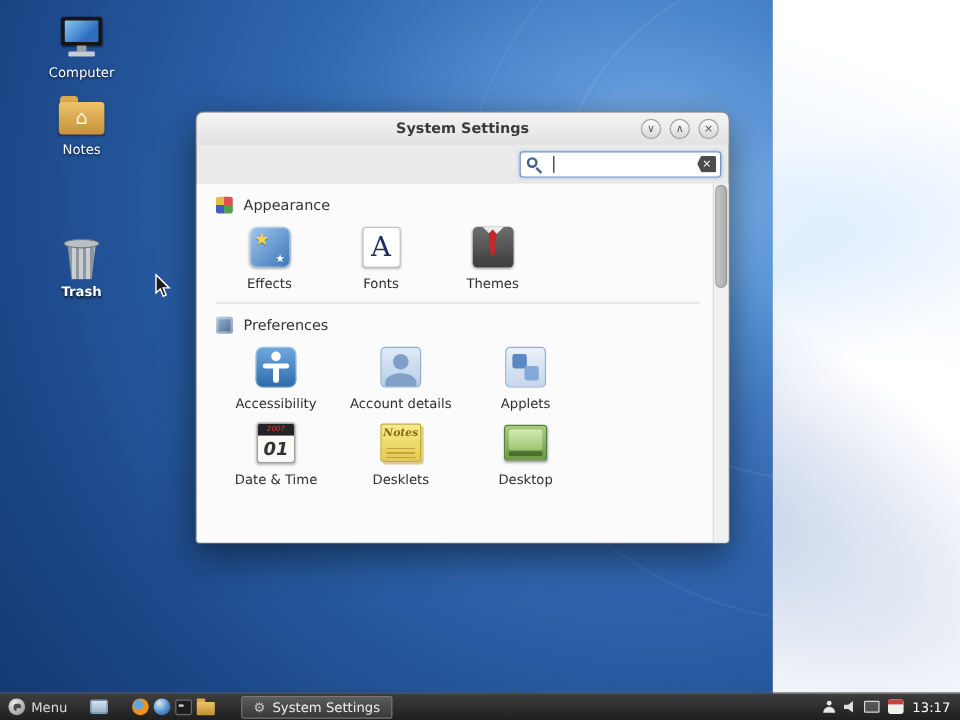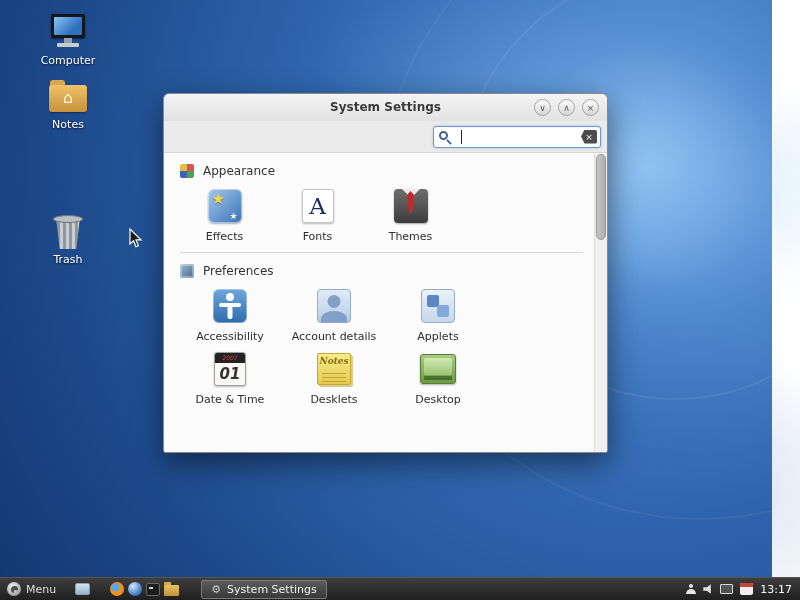--- a/index.html
+++ b/index.html
@@ -1,20 +1,20 @@
 <!DOCTYPE html>
 <html><head>
 <meta charset="utf-8">
 <style>
   * { margin:0; padding:0; box-sizing:border-box; }
   html,body { width:800px; height:600px; overflow:hidden; font-family:"DejaVu Sans","Liberation Sans",sans-serif; }
 
   
   .desktop{
-    position:relative; width:772px; height:600px;
+    position:relative; width:644px; height:600px;
     background: radial-gradient(circle at 84% 28%, #8fc0ee 0%, #5691d4 16%, #2f66ae 45%, #1d4a8c 75%, #12386f 100%);
   }
   .swirl{position:absolute; border-radius:50%; pointer-events:none;}
   .s1{width:700px;height:250px;left:300px;top:30px;transform:rotate(18deg);
       background:radial-gradient(ellipse at center, rgba(160,205,255,.20), rgba(160,205,255,0) 70%);}
   .s2{width:560px;height:200px;left:360px;top:130px;transform:rotate(-22deg);
       background:radial-gradient(ellipse at center, rgba(120,180,240,.16), rgba(120,180,240,0) 70%);}
   .s3{width:760px;height:320px;left:180px;top:240px;transform:rotate(28deg);
       background:radial-gradient(ellipse at center, rgba(40,90,170,.30), rgba(40,90,170,0) 72%);}
   .ring{position:absolute; border:2px solid rgba(255,255,255,.07); border-radius:50%;}
@@ -212,21 +212,21 @@
     <div class="di-art">
       <div class="di-home">
         <span class="dh-tab"></span>
         <span class="dh-body"></span>
         <span class="dh-glyph">⌂</span>
       </div>
     </div>
     <div class="di-label">Notes</div>
   </div>
 
-  <div class="desk-icon" style="left:36px;top:212px;">
+  <div class="desk-icon" style="left:36px;top:196px;font-weight:bold;">
     <div class="di-art">
       <div class="di-trash">
         <span class="dt-body"></span>
         <span class="dt-lid"></span>
       </div>
     </div>
     <div class="di-label">Trash</div>
   </div>
 
   <div class="window">

